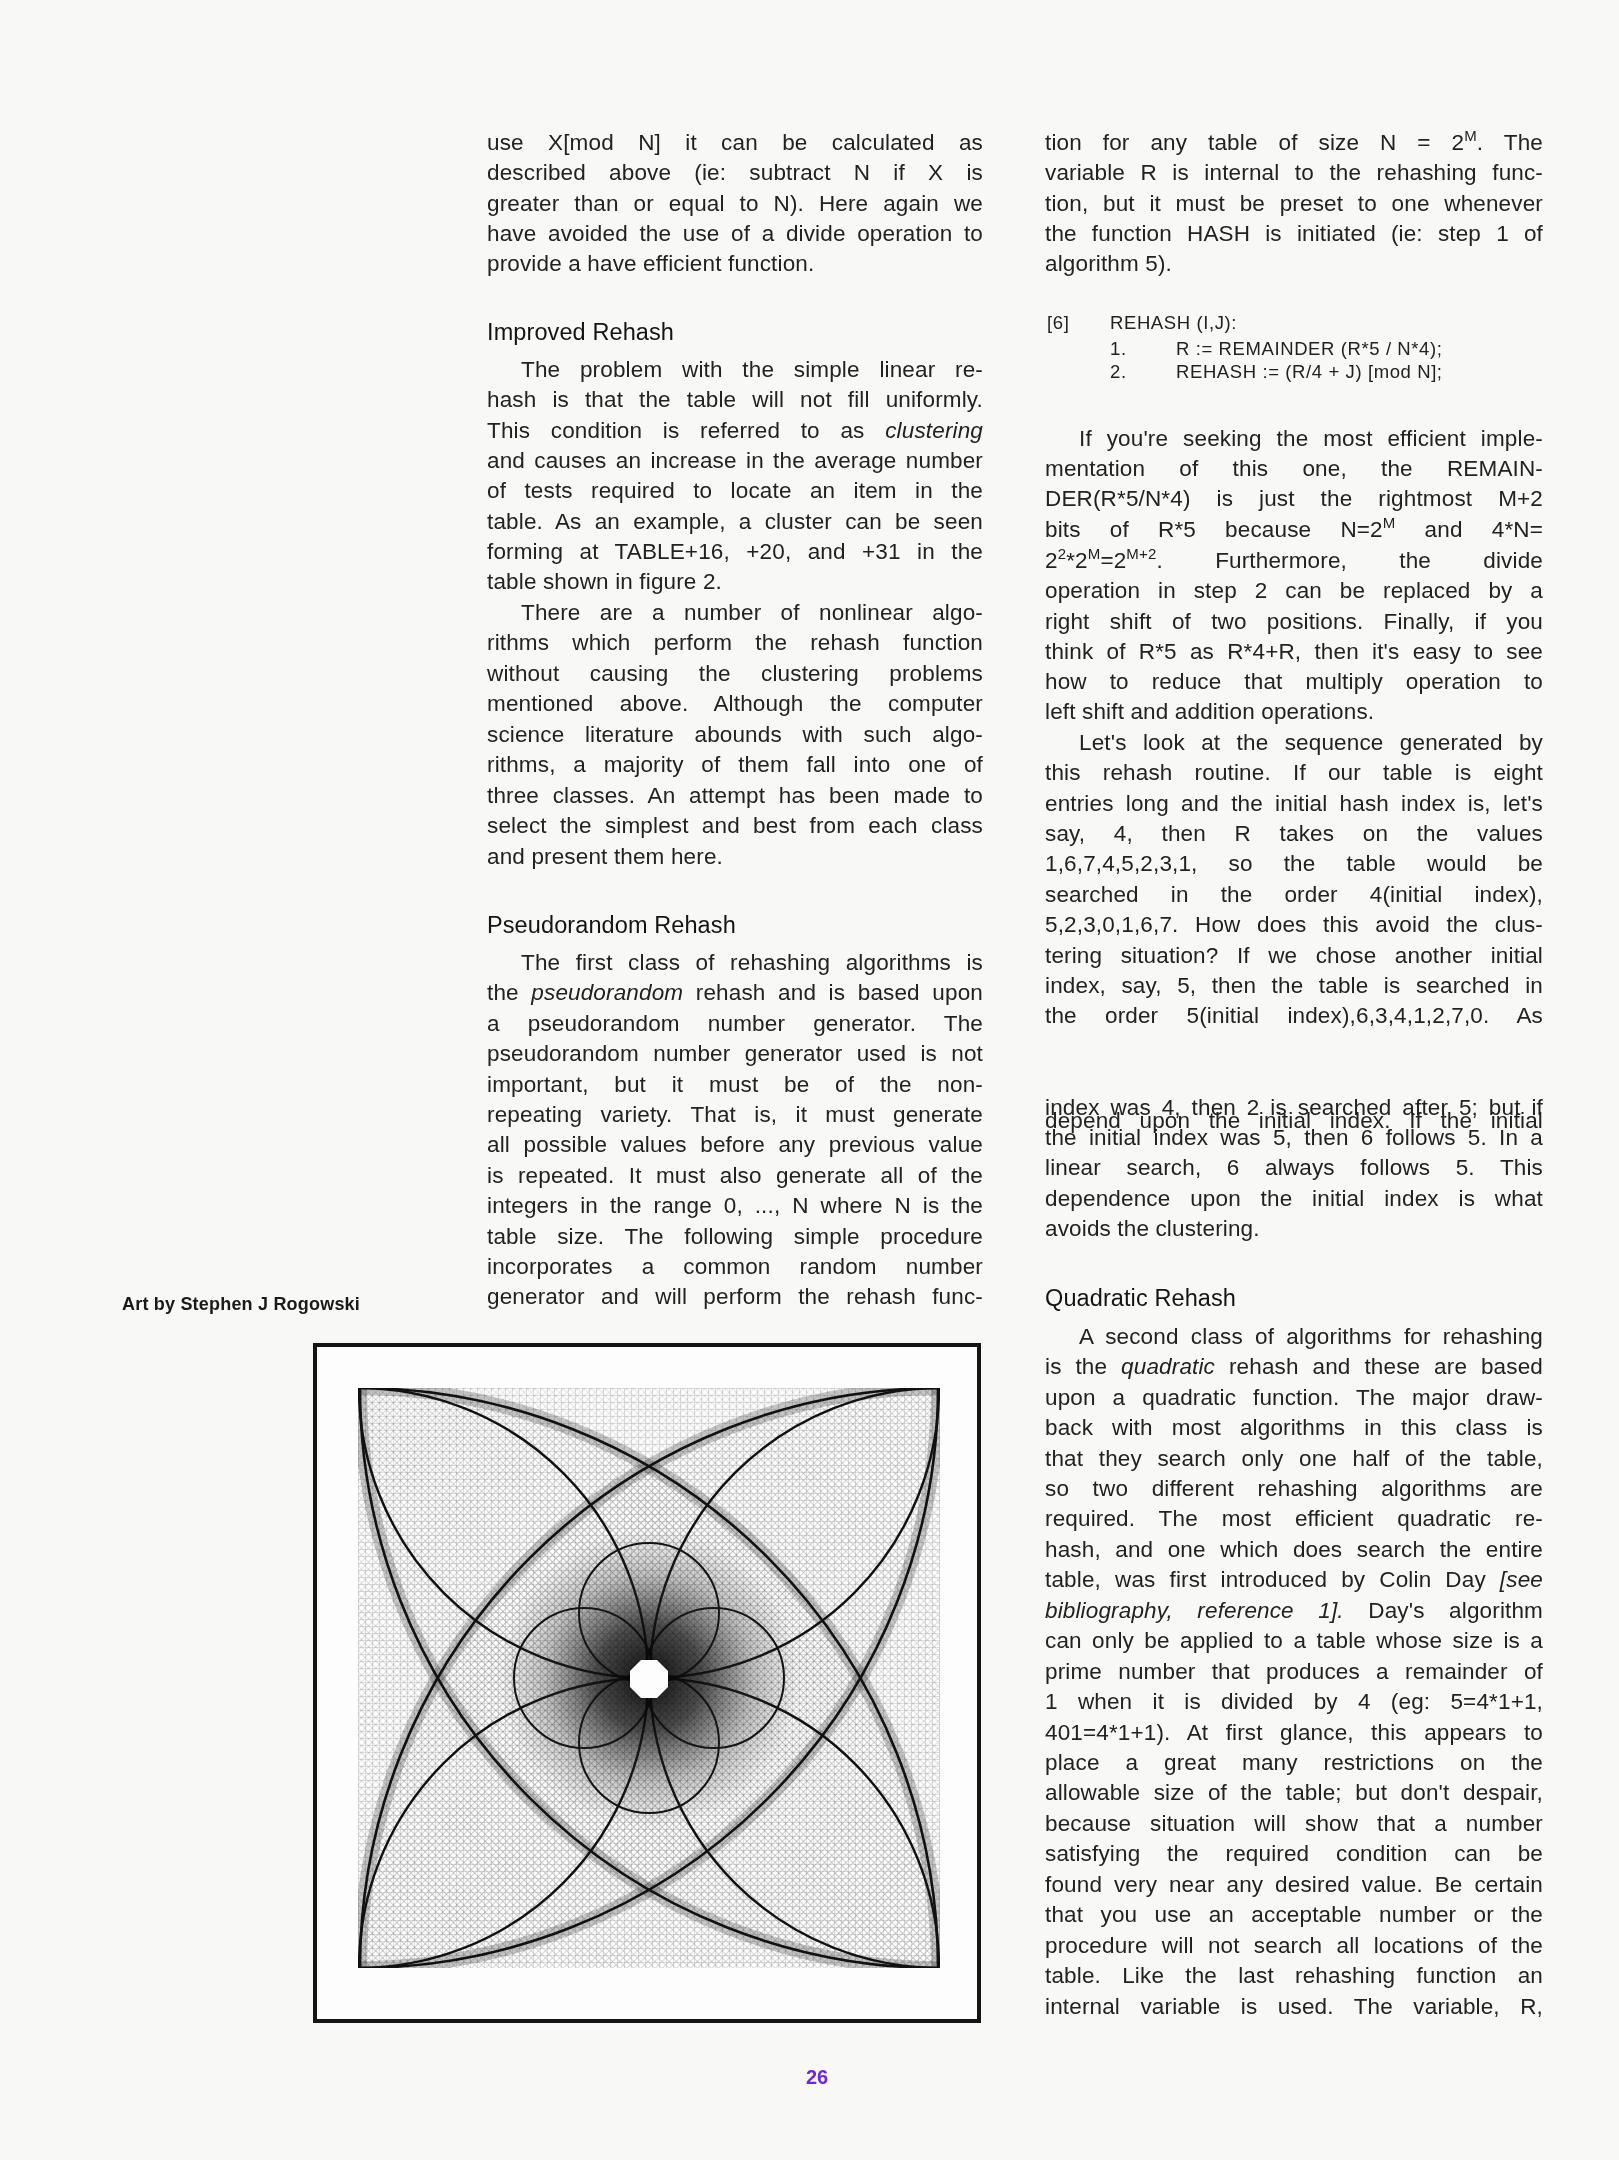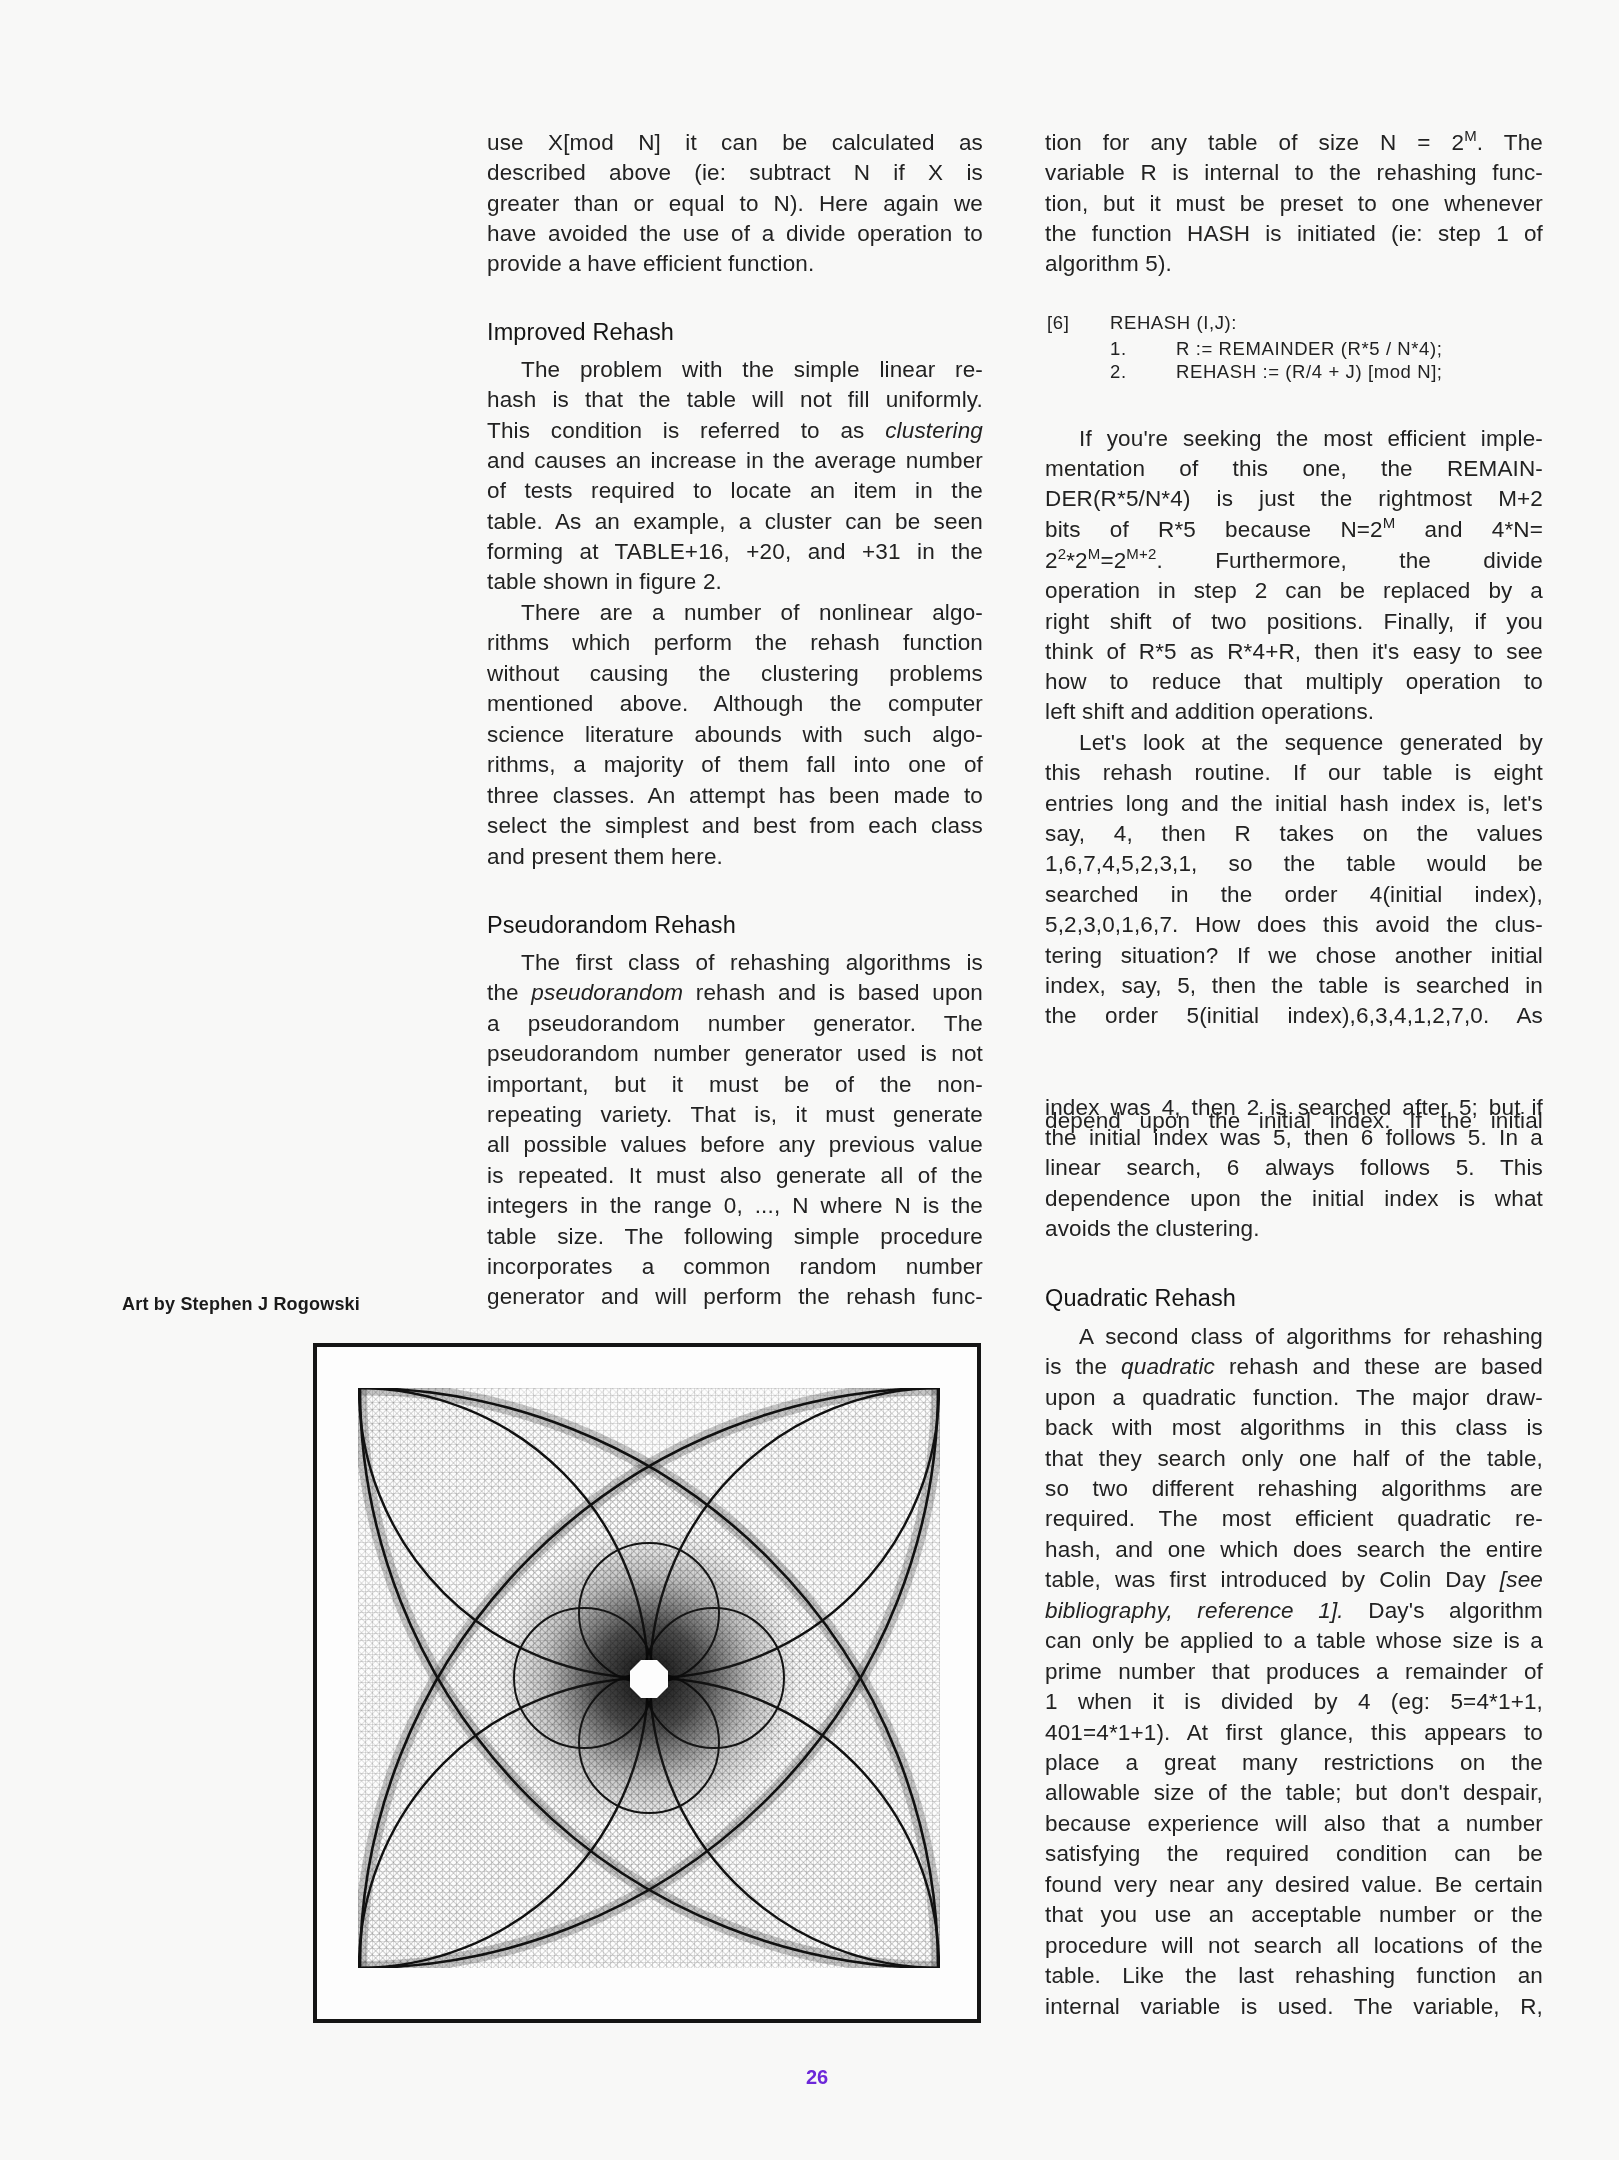--- a/index.html
+++ b/index.html
@@ -144,21 +144,21 @@
   <div class="ln" style="top:1504px">required. The most efficient quadratic re-</div>
   <div class="ln" style="top:1535px">hash, and one which does search the entire</div>
   <div class="ln" style="top:1565px"><span>table, was first introduced by Colin Day</span> <i>[see</i></div>
   <div class="ln" style="top:1596px"><i>bibliography, reference 1].</i> <span>Day's algorithm</span></div>
   <div class="ln" style="top:1626px">can only be applied to a table whose size is a</div>
   <div class="ln" style="top:1657px">prime number that produces a remainder of</div>
   <div class="ln" style="top:1687px">1 when it is divided by 4 (eg: 5=4*1+1,</div>
   <div class="ln" style="top:1718px">401=4*1+1). At first glance, this appears to</div>
   <div class="ln" style="top:1748px">place a great many restrictions on the</div>
   <div class="ln" style="top:1778px">allowable size of the table; but don't despair,</div>
-  <div class="ln" style="top:1809px">because experience will also that a number</div>
+  <div class="ln" style="top:1809px">because situation will show that a number</div>
   <div class="ln" style="top:1839px">satisfying the required condition can be</div>
   <div class="ln" style="top:1870px">found very near any desired value. Be certain</div>
   <div class="ln" style="top:1900px">that you use an acceptable number or the</div>
   <div class="ln" style="top:1931px">procedure will not search all locations of the</div>
   <div class="ln" style="top:1961px">table. Like the last rehashing function an</div>
   <div class="ln" style="top:1992px">internal variable is used. The variable, R,</div>
 </div>
 
 <div class="caption">Art by Stephen J Rogowski</div>
 

